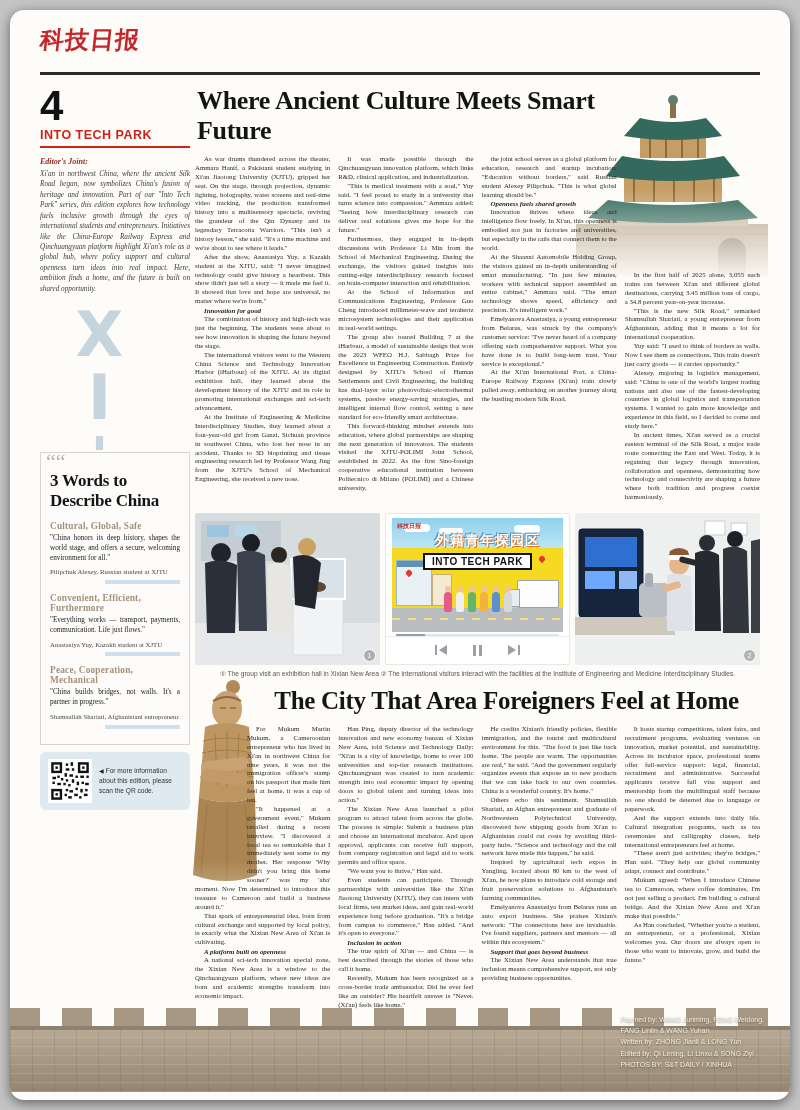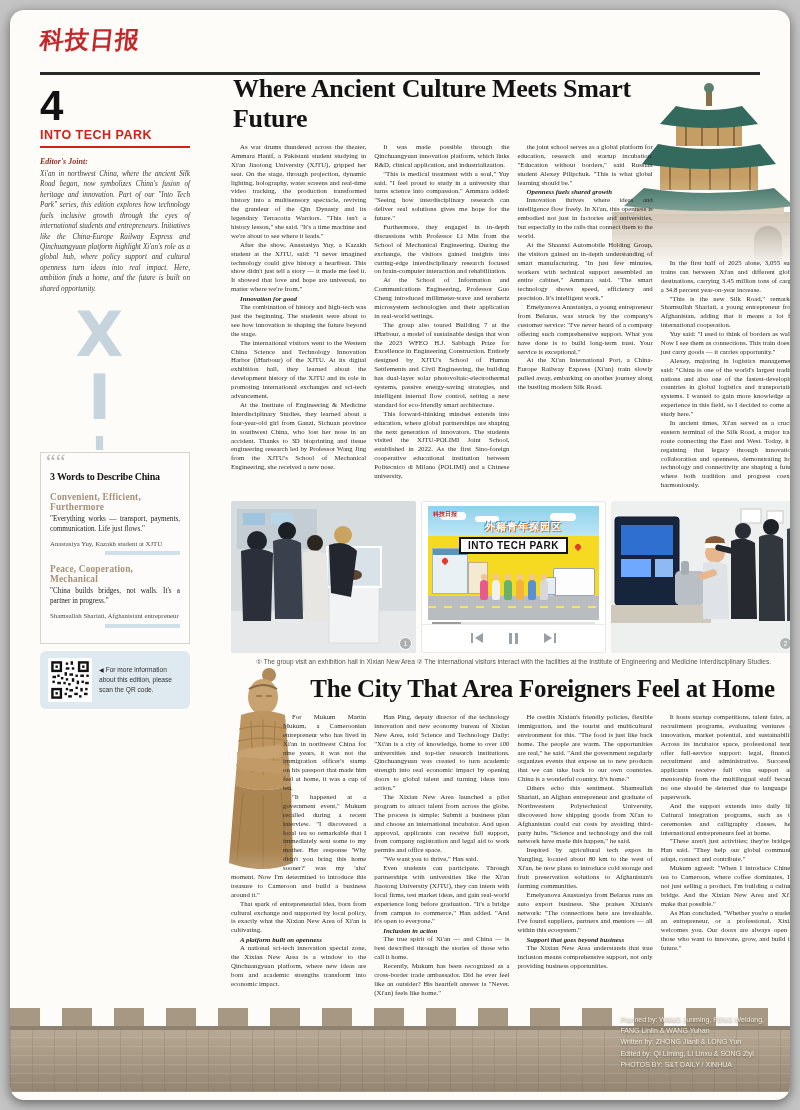--- a/index.html
+++ b/index.html
@@ -13,32 +13,32 @@
   .sidebar{position:absolute;left:30px;top:76px;width:150px;}
   .pagenum-block{border-bottom:2px solid #cf2318;padding-bottom:4px;}
   .pagenum{font-family:"Liberation Sans",sans-serif;font-size:42px;font-weight:800;line-height:.95;color:#111;}
   .section-name{font-family:"Liberation Sans",sans-serif;font-size:12.5px;font-weight:800;letter-spacing:.5px;color:#cf2318;margin-top:2px;}
   .editors-note{margin-top:9px;font-style:italic;}
   .en-label{font-size:8px;font-weight:700;color:#8d2f23;margin-bottom:3px;}
   .en-body{font-size:7.2px;line-height:1.45;color:#3a3a3a;text-align:justify;}
   .watermark{height:152px;overflow:hidden;margin-top:4px;writing-mode:vertical-rl;text-orientation:upright;font-family:"DejaVu Sans",sans-serif;font-weight:800;font-size:62px;letter-spacing:-10px;color:#c6d4de;line-height:1;margin-left:28px;}
   .threewords{position:relative;border:1px solid #d9d5cc;background:#fdfcfa;padding:12px 9px 6px;margin-top:2px;}
   .quote-deco{position:absolute;left:5px;top:-4px;font-size:22px;color:#b5b5b5;font-family:"Liberation Serif",serif;}
-  .tw-title{font-size:10px;font-weight:700;color:#141414;margin:6px 0 10px;letter-spacing:-.2px;}
+  .tw-title{font-size:17px;font-weight:700;color:#141414;margin:6px 0 10px;letter-spacing:-.2px;}
   .entry{margin-bottom:9px;}
   .entry-heading{font-size:9.3px;font-weight:700;color:#a5907a;letter-spacing:.2px;}
   .entry-quote{font-size:7.2px;line-height:1.35;color:#222;text-align:justify;margin-top:3px;}
   .entry-attr{font-size:6.8px;color:#4a4a4a;margin-top:5px;line-height:1.3;}
   .entry-bar{height:4px;background:#cfe0eb;width:58%;margin:3px 0 0 auto;}
   .qr-box{margin-top:7px;background:#dfe9f0;border-radius:6px;padding:7px 8px;display:flex;align-items:center;gap:7px;}
   .qr-code{background:#fff;padding:2px;flex:0 0 auto;}
   .qr-text{font-family:"Liberation Sans",sans-serif;font-size:6.6px;line-height:1.5;color:#333;}
   .pointer{color:#222;font-size:6px;margin-right:2px;}
   
-  .main{position:absolute;left:185px;top:64px;width:565px;margin-left:36px;}
+  .main{position:absolute;left:185px;top:76px;width:565px;}
   .article1{position:relative;}
   .a1-title{font-size:26px;font-weight:700;color:#141414;margin:0 0 9px 2px;letter-spacing:-.3px;width:78%;position:relative;z-index:2;}
   .pagoda{position:absolute;top:-10px;right:-8px;z-index:1;}
   .cols{display:flex;gap:8px;overflow:hidden;position:relative;z-index:2;}
   #a1-cols{height:352px;}
   #a2-cols{height:288px;}
   .col{flex:1 1 0;min-width:0;}
   .para{margin:0;font-size:6.8px;line-height:1.31;text-align:justify;text-indent:9px;color:#2b2b2b;hyphens:auto;}
   .subhead{margin:1px 0;font-size:6.9px;font-weight:700;font-style:italic;text-indent:9px;color:#1d1d1d;}
   #a1-cols .col:nth-child(4){padding-top:116px;}
@@ -52,21 +52,21 @@
   .sky{position:absolute;left:0;top:0;right:0;height:30px;background:linear-gradient(#8fd1ec,#bde6f5);}
   .cloud{position:absolute;top:6px;left:12px;width:26px;height:8px;background:#fff;border-radius:8px;box-shadow:34px 3px 0 -1px #fff,110px 1px 0 0 #fff;}
   .bld{position:absolute;left:4px;bottom:26px;width:34px;height:44px;background:#e9f1f5;border:1px solid #9db6c6;box-shadow:inset 0 6px 0 #5e93b8;}
   .bld2{position:absolute;left:40px;bottom:26px;width:18px;height:30px;background:#f4e9d2;border:1px solid #c3ad84;}
   .truck{position:absolute;right:4px;bottom:24px;width:40px;height:26px;background:#fdfdfd;border:1px solid #9aa4ac;border-radius:2px;}
   .truck::after{content:"";position:absolute;left:-10px;bottom:0;width:10px;height:16px;background:#e7eef2;border:1px solid #9aa4ac;}
   .road{position:absolute;left:0;right:0;bottom:0;height:24px;background:#b9bdbf;}
   .road::after{content:"";position:absolute;left:0;right:0;top:10px;height:2px;background:repeating-linear-gradient(90deg,#f3e27a 0 8px,transparent 8px 16px);}
   .v-logo{position:absolute;left:5px;top:4px;font-size:6px;color:#c3272b;font-weight:700;z-index:3;}
   .banner{position:absolute;left:0;right:0;top:14px;text-align:center;z-index:3;}
-  .banner-cn{font-size:10px;font-weight:800;color:#fff;text-shadow:1px 1px 0 #e8720c,-1px -1px 0 #3a8fd0,0 0 2px rgba(0,0,0,.25);letter-spacing:1px;padding-left:20px;}
+  .banner-cn{font-size:14px;font-weight:800;color:#fff;text-shadow:1px 1px 0 #e8720c,-1px -1px 0 #3a8fd0,0 0 2px rgba(0,0,0,.25);letter-spacing:1px;padding-left:20px;}
   .banner-en{display:inline-block;margin-top:3px;background:#fff;border:2px solid #111;padding:1px 7px;font-family:"Liberation Sans",sans-serif;font-size:10px;font-weight:800;letter-spacing:.5px;color:#111;}
   .figures{position:absolute;left:0;right:0;bottom:20px;display:flex;justify-content:center;gap:4px;z-index:2;}
   .fig{width:8px;height:20px;border-radius:4px 4px 2px 2px;position:relative;}
   .fig::before{content:"";position:absolute;top:-6px;left:1px;width:6px;height:6px;border-radius:50%;background:#f1c49c;}
   .pin{position:absolute;width:6px;height:6px;border-radius:50% 50% 50% 0;background:#e23b2e;transform:rotate(-45deg);z-index:2;}
   .controls{height:28px;display:flex;align-items:center;justify-content:center;gap:26px;border-top:1px solid #ececec;margin-top:4px;position:relative;}
   .progress{position:absolute;top:-3px;left:10px;right:10px;height:2px;background:#e3e3e3;}
   .progress::before{content:"";position:absolute;left:0;top:0;height:2px;width:18%;background:#9c9c9c;}
   .ctrl{display:flex;align-items:center;gap:2px;cursor:pointer;}
   .tri{width:0;height:0;border-top:5px solid transparent;border-bottom:5px solid transparent;}
@@ -104,20 +104,26 @@
     </div>
     <div class="editors-note">
       <div class="en-label">Editor's Joint:</div>
       <div class="en-body">Xi'an in northwest China, where the ancient Silk Road began, now symbolizes China's fusion of heritage and innovation. Part of our "Into Tech Park" series, this edition explores how technology fuels inclusive growth through the eyes of international students and entrepreneurs. Initiatives like the China-Europe Railway Express and Qinchuangyuan platform highlight Xi'an's role as a global hub, where policy support and cultural openness turn ideas into real impact. Here, ambition finds a home, and the future is built on shared opportunity.</div>
     </div>
     <div class="watermark">XI'AN</div>
     <section class="threewords">
       <div class="quote-deco">““</div>
       <h3 class="tw-title">3 Words to Describe China</h3>
       <div id="sidebar-entries">
+          <div class="entry">
+            <div class="entry-heading">Cultural, Global, Safe</div>
+            <div class="entry-quote">"China honors its deep history, shapes the world stage, and offers a secure, welcoming environment for all."</div>
+            <div class="entry-attr">Pilipchuk Alexey, Russian student at XJTU</div>
+            <div class="entry-bar"></div>
+          </div>
           <div class="entry">
             <div class="entry-heading">Convenient, Efficient, Furthermore</div>
             <div class="entry-quote">"Everything works — transport, payments, communication. Life just flows."</div>
             <div class="entry-attr">Anastasiya Yuy, Kazakh student at XJTU</div>
             <div class="entry-bar"></div>
           </div>
           <div class="entry">
             <div class="entry-heading">Peace, Cooperation, Mechanical</div>
             <div class="entry-quote">"China builds bridges, not walls. It's a partner in progress."</div>
             <div class="entry-attr">Shamsullah Shariati, Afghanistani entrepreneur</div>

